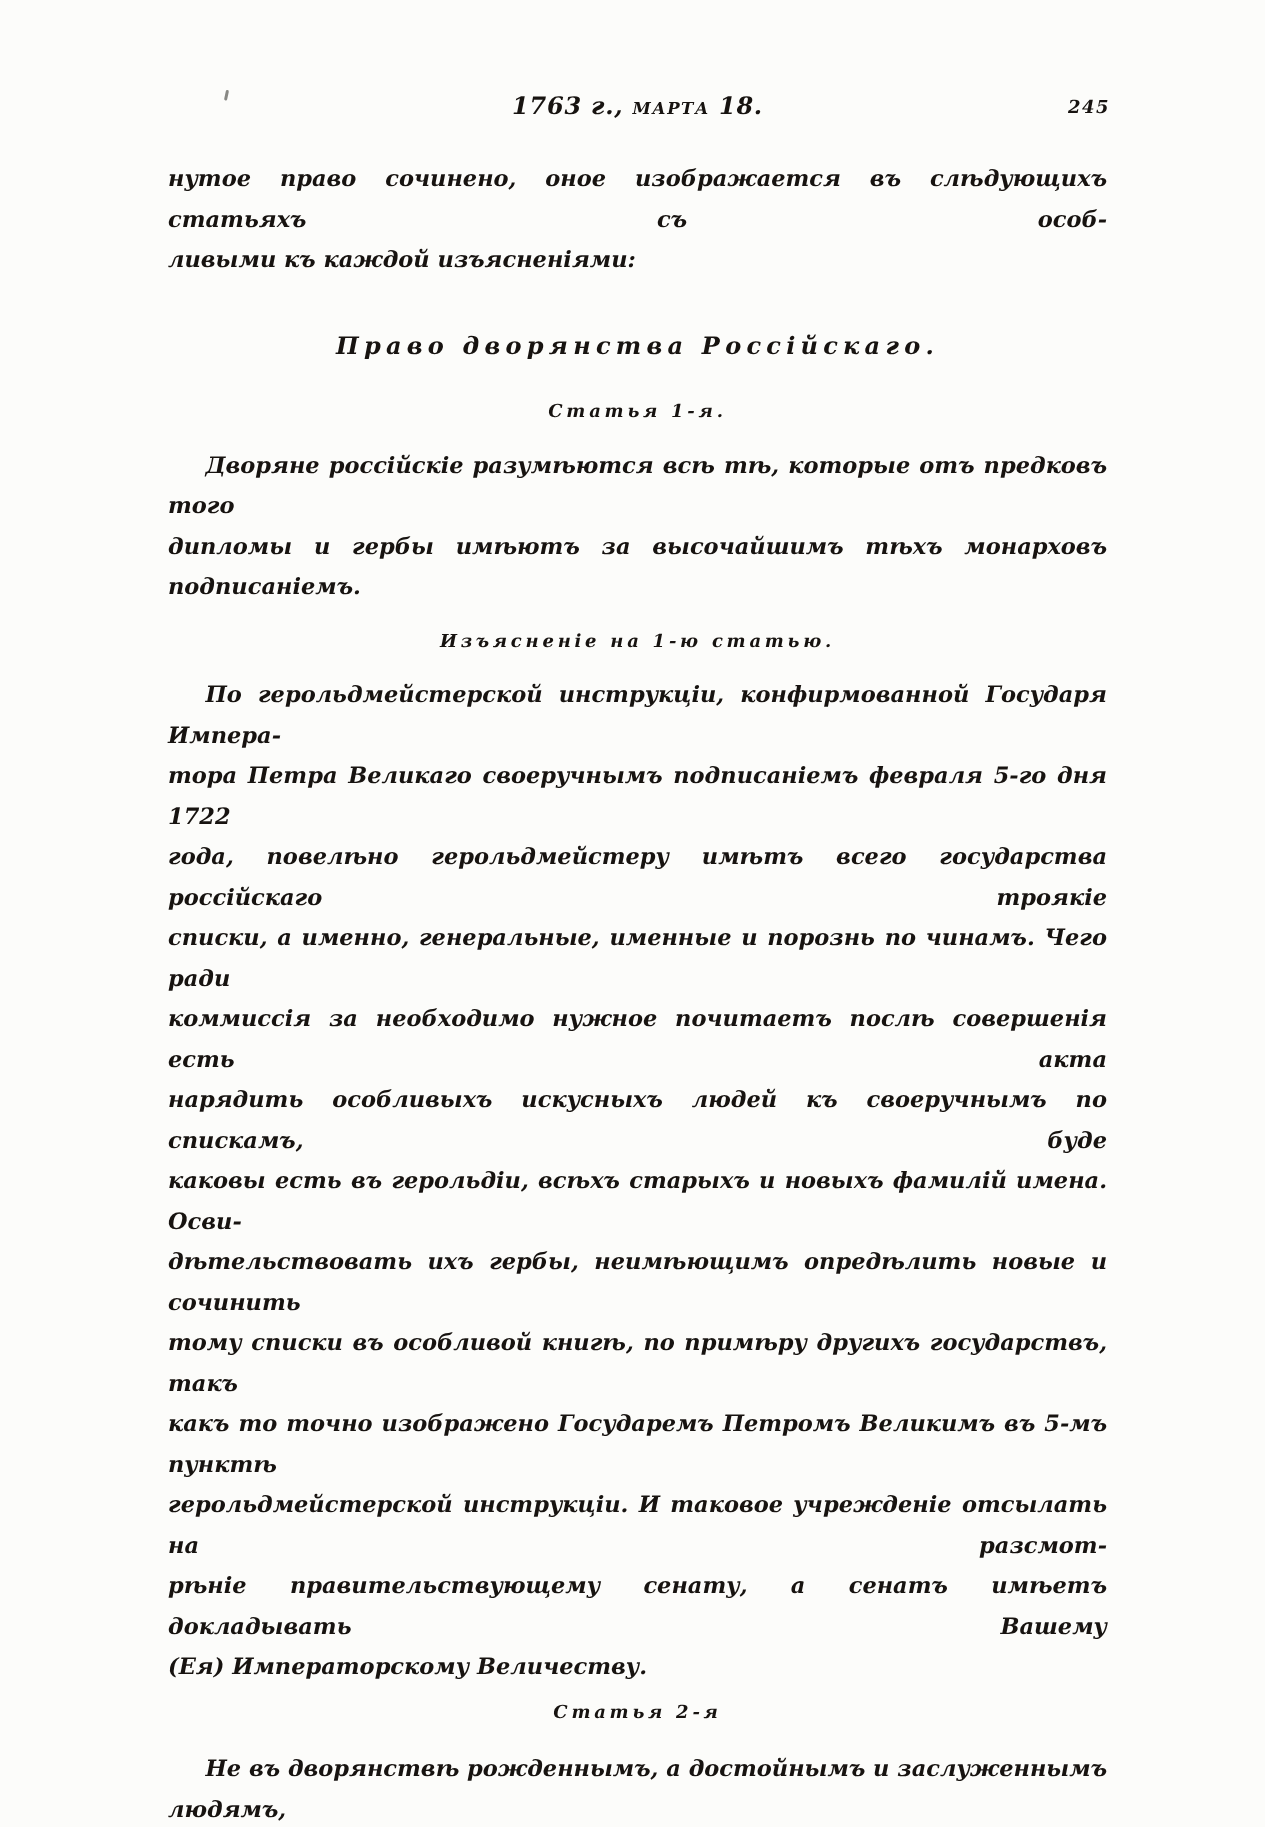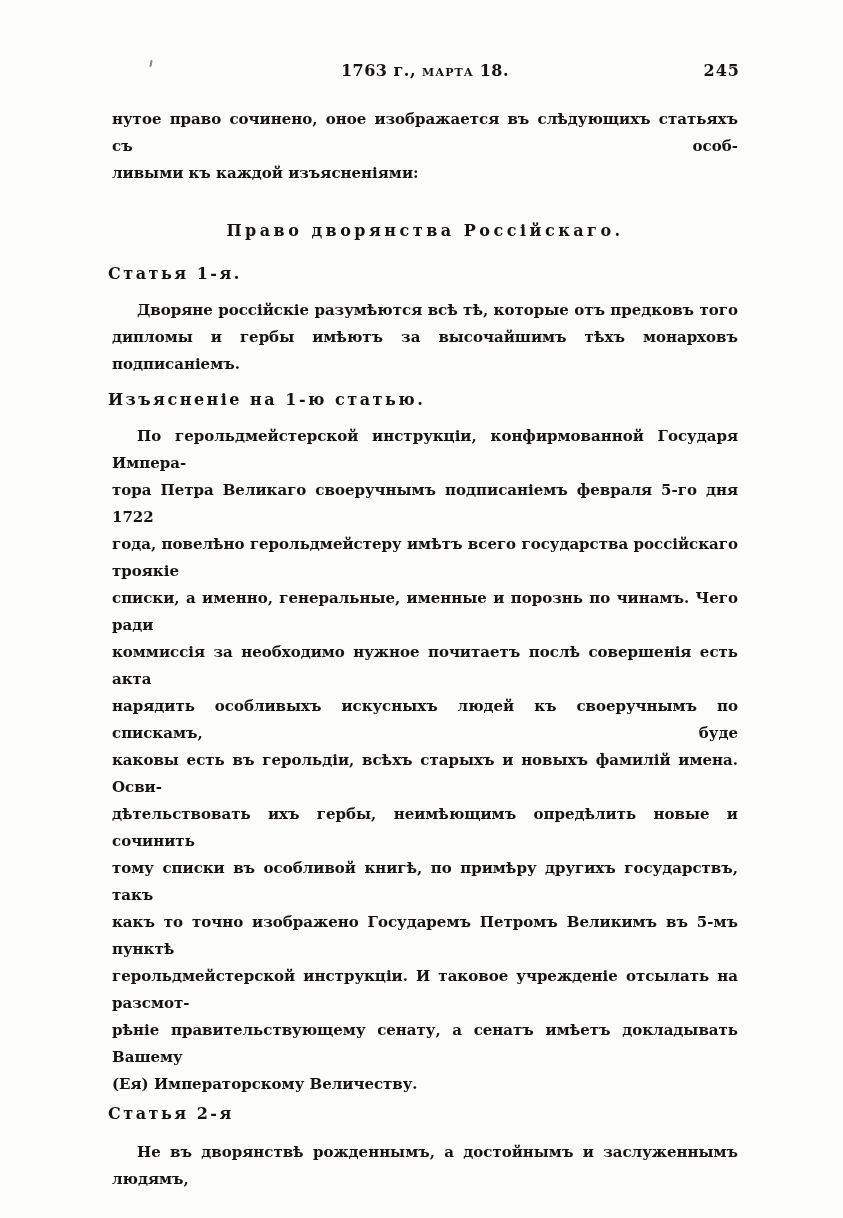--- a/index.html
+++ b/index.html
@@ -3,46 +3,46 @@
 <meta charset="utf-8">
 <style>
   html, body { margin: 0; padding: 0; }
   body {
     width: 843px; height: 1218px;
     background: #fcfcfa;
     font-family: "DejaVu Serif", serif;
     color: #171310;
     overflow: hidden;
   }
-  .page { position: relative; width: 843px; height: 970px; }
+  .page { position: relative; width: 843px; height: 970px; font-style: italic; }
   .speck {
     position: absolute; left: 150px; top: 60px;
     width: 2px; height: 7px; background: #6a6a66;
     transform: rotate(12deg); border-radius: 1px; opacity: .8;
   }
   .content {
     position: absolute; left: 108px; top: 0; width: 634px;
   }
   .running-header {
     position: relative; margin-top: 60px; height: 22px;
     text-align: center; font-size: 16px; font-weight: 700;
     letter-spacing: 0.5px; line-height: 22px;
   }
   .running-header .month { font-variant: small-caps; letter-spacing: 1px; }
   .page-number {
     position: absolute; right: 2px; top: 0;
-    font-size: 16px; font-weight: 700; letter-spacing: 1px;
+    font-size: 12px; font-weight: 700; letter-spacing: 1px;
   }
   .h-main {
     margin: 33px 0 0 0; text-align: center;
     font-size: 16px; font-weight: 700; letter-spacing: 3.5px;
     line-height: 22px;
   }
   .h-sub {
-    font-size: 16px; font-weight: 700;
+    text-align: center; font-size: 12px; font-weight: 700;
     letter-spacing: 2.5px; line-height: 22px; margin: 0;
   }
   .para {
     font-size: 15px; font-weight: 600; line-height: 27px;
     margin: 4px;
   }
   .para .ln {
     text-align: justify; text-align-last: justify;
     white-space: normal;
   }

